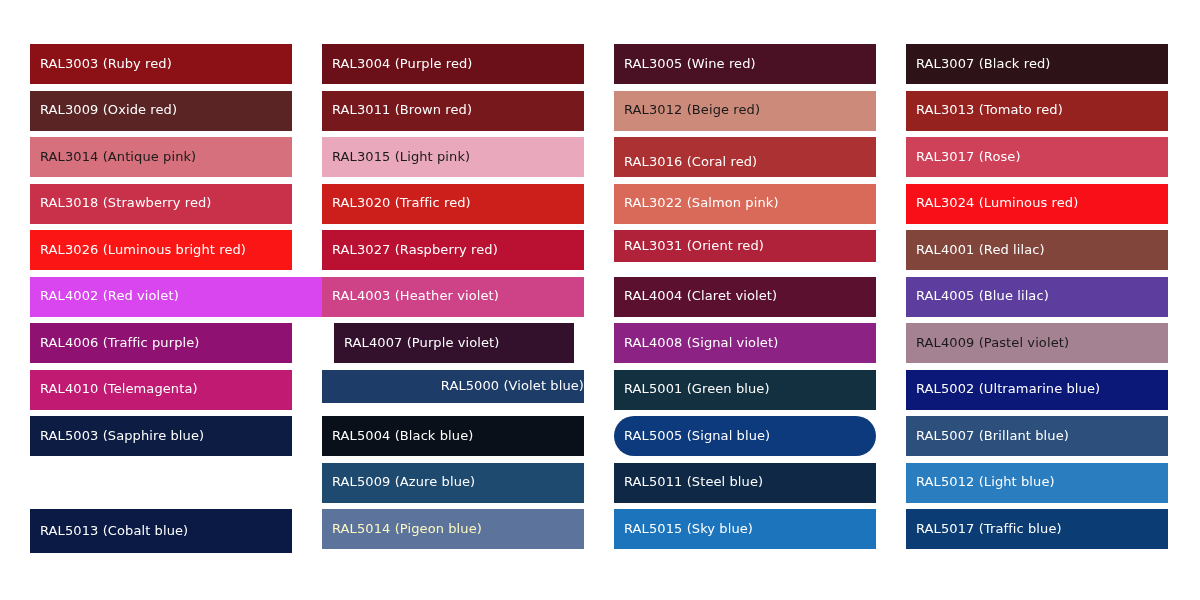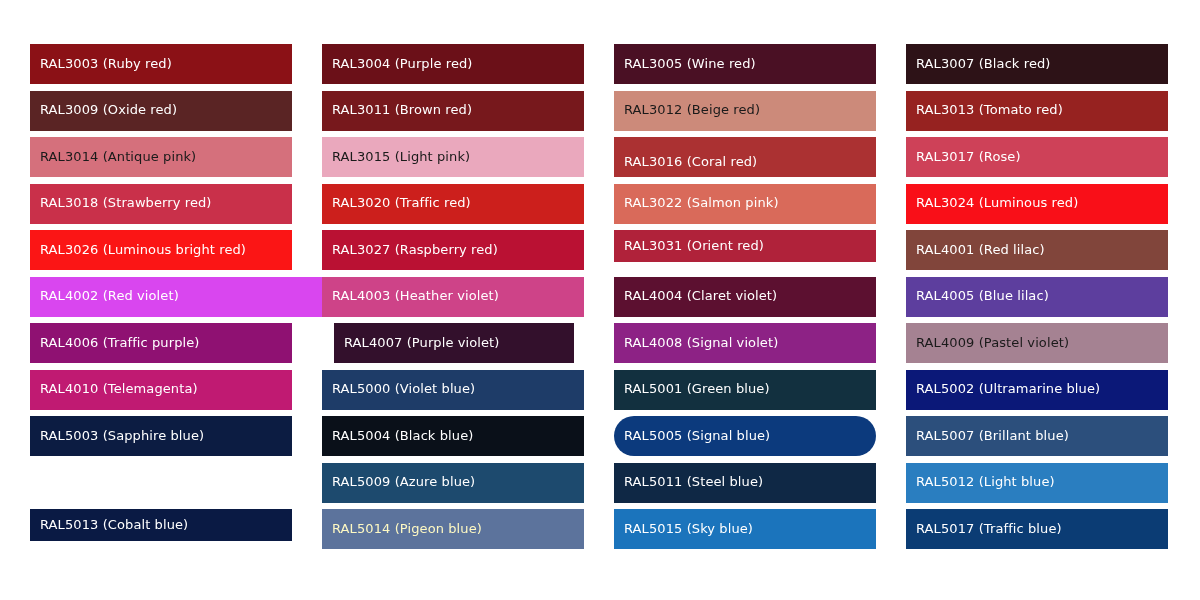--- a/index.html
+++ b/index.html
@@ -120,21 +120,21 @@
     </div>
     <div class="swatch" style="left: 614px; top: 323px; width: 262px; height: 40px; background: rgb(141, 34, 133);">
       <span class="swatch-label" style="color: rgb(255, 255, 255);">RAL4008 (Signal violet)</span>
     </div>
     <div class="swatch" style="left: 906px; top: 323px; width: 262px; height: 40px; background: rgb(165, 130, 146);">
       <span class="swatch-label" style="color: rgb(26, 26, 26);">RAL4009 (Pastel violet)</span>
     </div>
     <div class="swatch" style="left: 30px; top: 369.5px; width: 262px; height: 40px; background: rgb(192, 26, 114);">
       <span class="swatch-label" style="color: rgb(255, 255, 255);">RAL4010 (Telemagenta)</span>
     </div>
-    <div class="swatch" style="left: 322px; top: 369.5px; width: 262px; height: 40px; background: rgb(30, 60, 104);">
+    <div class="swatch" style="left: 322px; top: 369.5px; width: 262px; height: 33px; background: rgb(30, 60, 104); justify-content: flex-end;">
       <span class="swatch-label" style="color: rgb(255, 255, 255);">RAL5000 (Violet blue)</span>
     </div>
     <div class="swatch" style="left: 614px; top: 369.5px; width: 262px; height: 40px; background: rgb(18, 48, 63);">
       <span class="swatch-label" style="color: rgb(255, 255, 255);">RAL5001 (Green blue)</span>
     </div>
     <div class="swatch" style="left: 906px; top: 369.5px; width: 262px; height: 40px; background: rgb(11, 24, 120);">
       <span class="swatch-label" style="color: rgb(255, 255, 255);">RAL5002 (Ultramarine blue)</span>
     </div>
     <div class="swatch" style="left: 30px; top: 416px; width: 262px; height: 40px; background: rgb(12, 28, 66);">
       <span class="swatch-label" style="color: rgb(255, 255, 255);">RAL5003 (Sapphire blue)</span>
@@ -150,21 +150,21 @@
     </div>
     <div class="swatch" style="left: 322px; top: 462.5px; width: 262px; height: 40px; background: rgb(29, 74, 110);">
       <span class="swatch-label" style="color: rgb(255, 255, 255);">RAL5009 (Azure blue)</span>
     </div>
     <div class="swatch" style="left: 614px; top: 462.5px; width: 262px; height: 40px; background: rgb(15, 40, 69);">
       <span class="swatch-label" style="color: rgb(255, 255, 255);">RAL5011 (Steel blue)</span>
     </div>
     <div class="swatch" style="left: 906px; top: 462.5px; width: 262px; height: 40px; background: rgb(42, 126, 192);">
       <span class="swatch-label" style="color: rgb(255, 255, 255);">RAL5012 (Light blue)</span>
     </div>
-    <div class="swatch" style="left: 30px; top: 509px; width: 262px; height: 32px; background: rgb(10, 26, 68);">
+    <div class="swatch" style="left: 30px; top: 509px; width: 262px; height: 44px; background: rgb(10, 26, 68);">
       <span class="swatch-label" style="color: rgb(255, 255, 255);">RAL5013 (Cobalt blue)</span>
     </div>
     <div class="swatch" style="left: 322px; top: 509px; width: 262px; height: 40px; background: rgb(92, 115, 156);">
       <span class="swatch-label" style="color: #fef9c3;">RAL5014 (Pigeon blue)</span>
     </div>
     <div class="swatch" style="left: 614px; top: 509px; width: 262px; height: 40px; background: rgb(27, 116, 188);">
       <span class="swatch-label" style="color: rgb(255, 255, 255);">RAL5015 (Sky blue)</span>
     </div>
     <div class="swatch" style="left: 906px; top: 509px; width: 262px; height: 40px; background: rgb(11, 60, 116);">
       <span class="swatch-label" style="color: rgb(255, 255, 255);">RAL5017 (Traffic blue)</span>

